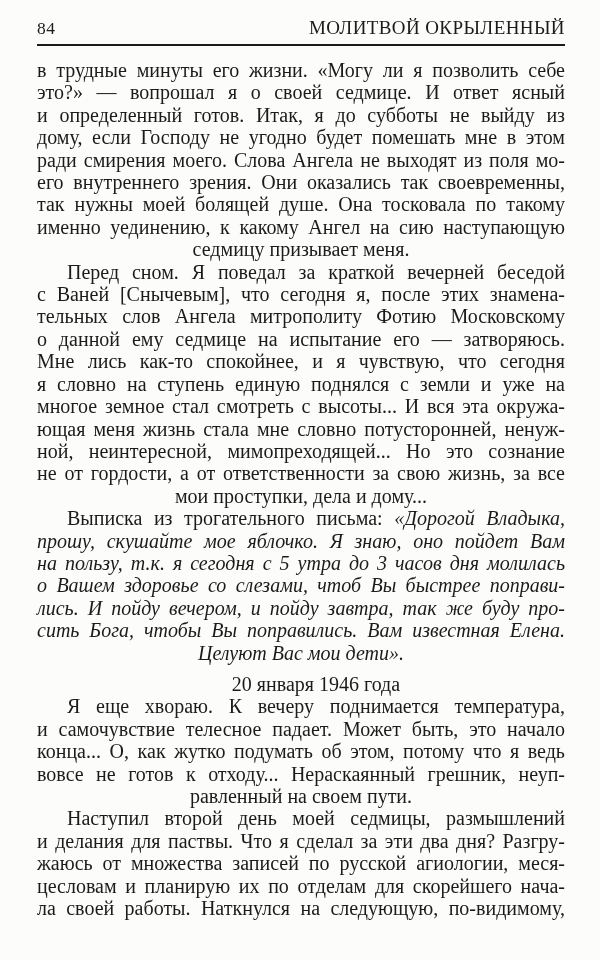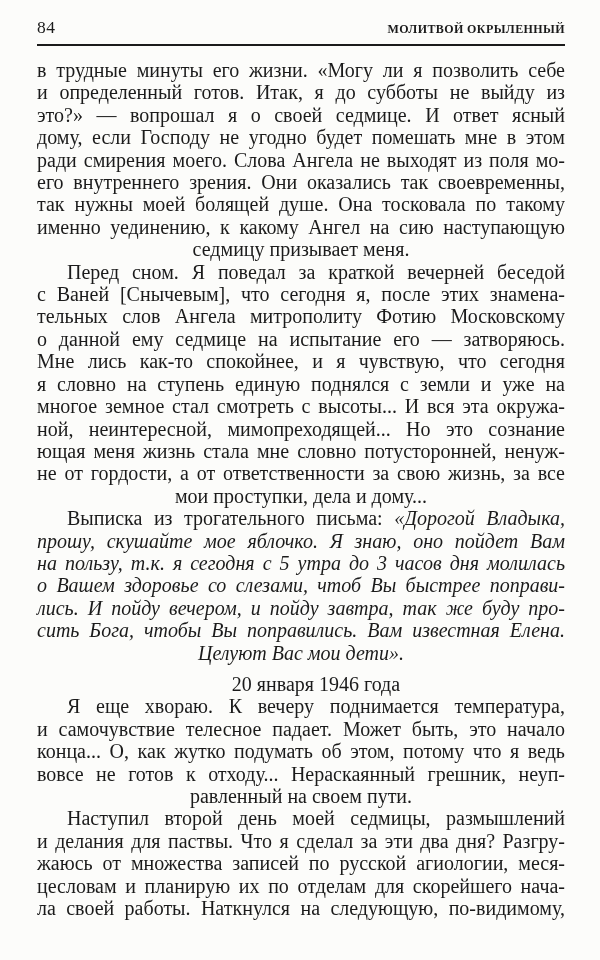--- a/index.html
+++ b/index.html
@@ -24,22 +24,22 @@
     left:37px;right:35px;top:17px;
     display:flex;
     justify-content:space-between;
     align-items:baseline;
   }
   .page-number{
     font-size:17.5px;
     letter-spacing:.5px;
   }
   .running-title{
-    font-size:12px;
-    font-weight:bold;
+    font-size:19px;
+    font-weight:normal;
     letter-spacing:.4px;
     white-space:nowrap;
   }
   .header-rule{
     position:absolute;
     left:37px;right:35px;top:43.5px;
     height:2.6px;
     background:var(--ink);
   }
   .text-block{
@@ -68,37 +68,37 @@
 <body>
 
 <div class="page">
   <div class="page-header">
     <span class="page-number">84</span>
     <span class="running-title">МОЛИТВОЙ ОКРЫЛЕННЫЙ</span>
   </div>
   <div class="header-rule"></div>
   <div class="text-block">
       <div class="line just"><span>в трудные минуты его жизни. «Могу ли я позволить себе</span></div>
+      <div class="line just"><span>это?» — вопрошал я о своей седмице. И ответ ясный</span></div>
       <div class="line just"><span>и определенный готов. Итак, я до субботы не выйду из</span></div>
-      <div class="line just"><span>это?» — вопрошал я о своей седмице. И ответ ясный</span></div>
       <div class="line just"><span>дому, если Господу не угодно будет помешать мне в этом</span></div>
       <div class="line just"><span>ради смирения моего. Слова Ангела не выходят из поля мо-</span></div>
       <div class="line just"><span>его внутреннего зрения. Они оказались так своевременны,</span></div>
       <div class="line just"><span>так нужны моей болящей душе. Она тосковала по такому</span></div>
       <div class="line just"><span>именно уединению, к какому Ангел на сию наступающую</span></div>
       <div class="line"><span>седмицу призывает меня.</span></div>
       <div class="line just indent"><span>Перед сном. Я поведал за краткой вечерней беседой</span></div>
       <div class="line just"><span>с Ваней [Снычевым], что сегодня я, после этих знамена-</span></div>
       <div class="line just"><span>тельных слов Ангела митрополиту Фотию Московскому</span></div>
       <div class="line just"><span>о данной ему седмице на испытание его — затворяюсь.</span></div>
       <div class="line just"><span>Мне лись как-то спокойнее, и я чувствую, что сегодня</span></div>
       <div class="line just"><span>я словно на ступень единую поднялся с земли и уже на</span></div>
       <div class="line just"><span>многое земное стал смотреть с высоты... И вся эта окружа-</span></div>
+      <div class="line just"><span>ющая меня жизнь стала мне словно потусторонней, ненуж-</span></div>
       <div class="line just"><span>ной, неинтересной, мимопреходящей... Но это сознание</span></div>
-      <div class="line just"><span>ющая меня жизнь стала мне словно потусторонней, ненуж-</span></div>
       <div class="line just"><span>не от гордости, а от ответственности за свою жизнь, за все</span></div>
       <div class="line"><span>мои проступки, дела и дому...</span></div>
       <div class="line just indent"><span>Выписка из трогательного письма: </span><span class="it">«Дорогой Владыка,</span></div>
       <div class="line just"><span class="it">прошу, скушайте мое яблочко. Я знаю, оно пойдет Вам</span></div>
       <div class="line just"><span class="it">на пользу, т.к. я сегодня с 5 утра до 3 часов дня молилась</span></div>
       <div class="line just"><span class="it">о Вашем здоровье со слезами, чтоб Вы быстрее поправи-</span></div>
       <div class="line just"><span class="it">лись. И пойду вечером, и пойду завтра, так же буду про-</span></div>
       <div class="line just"><span class="it">сить Бога, чтобы Вы поправились. Вам известная Елена.</span></div>
       <div class="line"><span class="it">Целуют Вас мои дети».</span></div>
       <div class="line indent" style="margin-top: 9px;"><span>20 января 1946 года</span></div>

